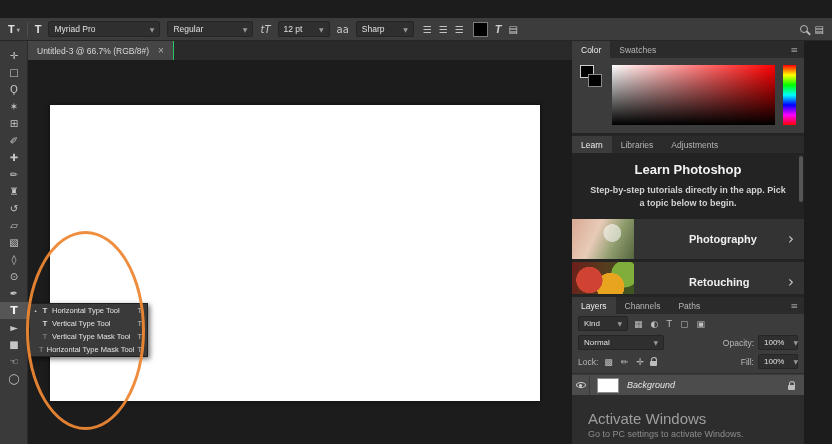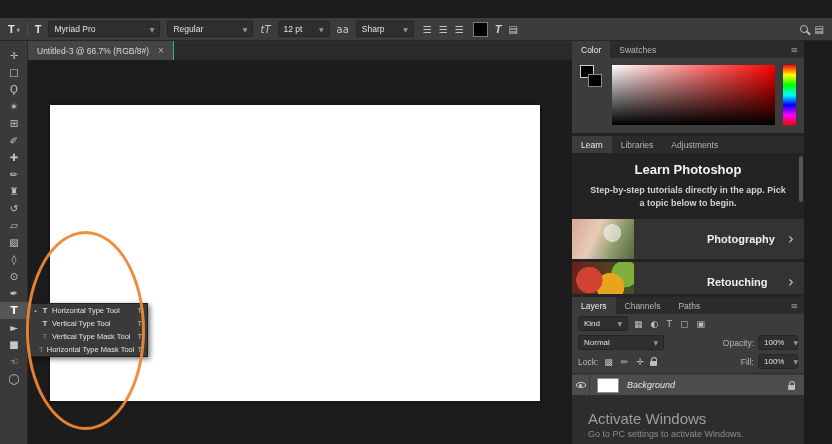--- a/index.html
+++ b/index.html
@@ -102,21 +102,21 @@
   .topic { height:40px; background:#333333; display:flex; align-items:center; }
   .thumb { width:62px; height:40px; flex:none; }
   .thumb.photography { background:
       radial-gradient(circle at 65% 35%, rgba(255,255,255,0.55) 0 18%, rgba(255,255,255,0) 19%),
       linear-gradient(115deg,#d8a893 0%, #e8cbb8 38%, #8e9c6c 68%, #55653f 100%); }
   .thumb.retouching { background:
       radial-gradient(circle at 28% 45%, #d04232 0 26%, rgba(0,0,0,0) 27%),
       radial-gradient(circle at 62% 62%, #e8a31f 0 30%, rgba(0,0,0,0) 31%),
       radial-gradient(circle at 85% 30%, #7fae3a 0 22%, rgba(0,0,0,0) 23%),
       linear-gradient(100deg,#6d1f1a,#3c5a22); }
-  .topic-label { flex:1; margin-left:29px; color:#efefef; font-weight:bold; font-size:11px;padding-left:44px; }
+  .topic-label { flex:1; margin-left:11px; color:#efefef; font-weight:bold; font-size:11px;padding-left:44px; }
   .topic-chevron { color:#d0d0d0; font-size:15px; margin-right:10px;
                    font-family:"DejaVu Sans", sans-serif; }
   .lscroll { position:absolute; right:1px; top:3px; width:4px; height:46px;
              background:#565656; border-radius:2px; }
 
   
   .panel-layers { flex:1; display:flex; flex-direction:column; }
   .layers-body { flex:1; background:#3c3c3c; display:flex; flex-direction:column; }
   .lrow { height:19px; display:flex; align-items:center; padding:0 6px; gap:4px;
           font-size:8.5px; color:#c8c8c8; flex:none; }

